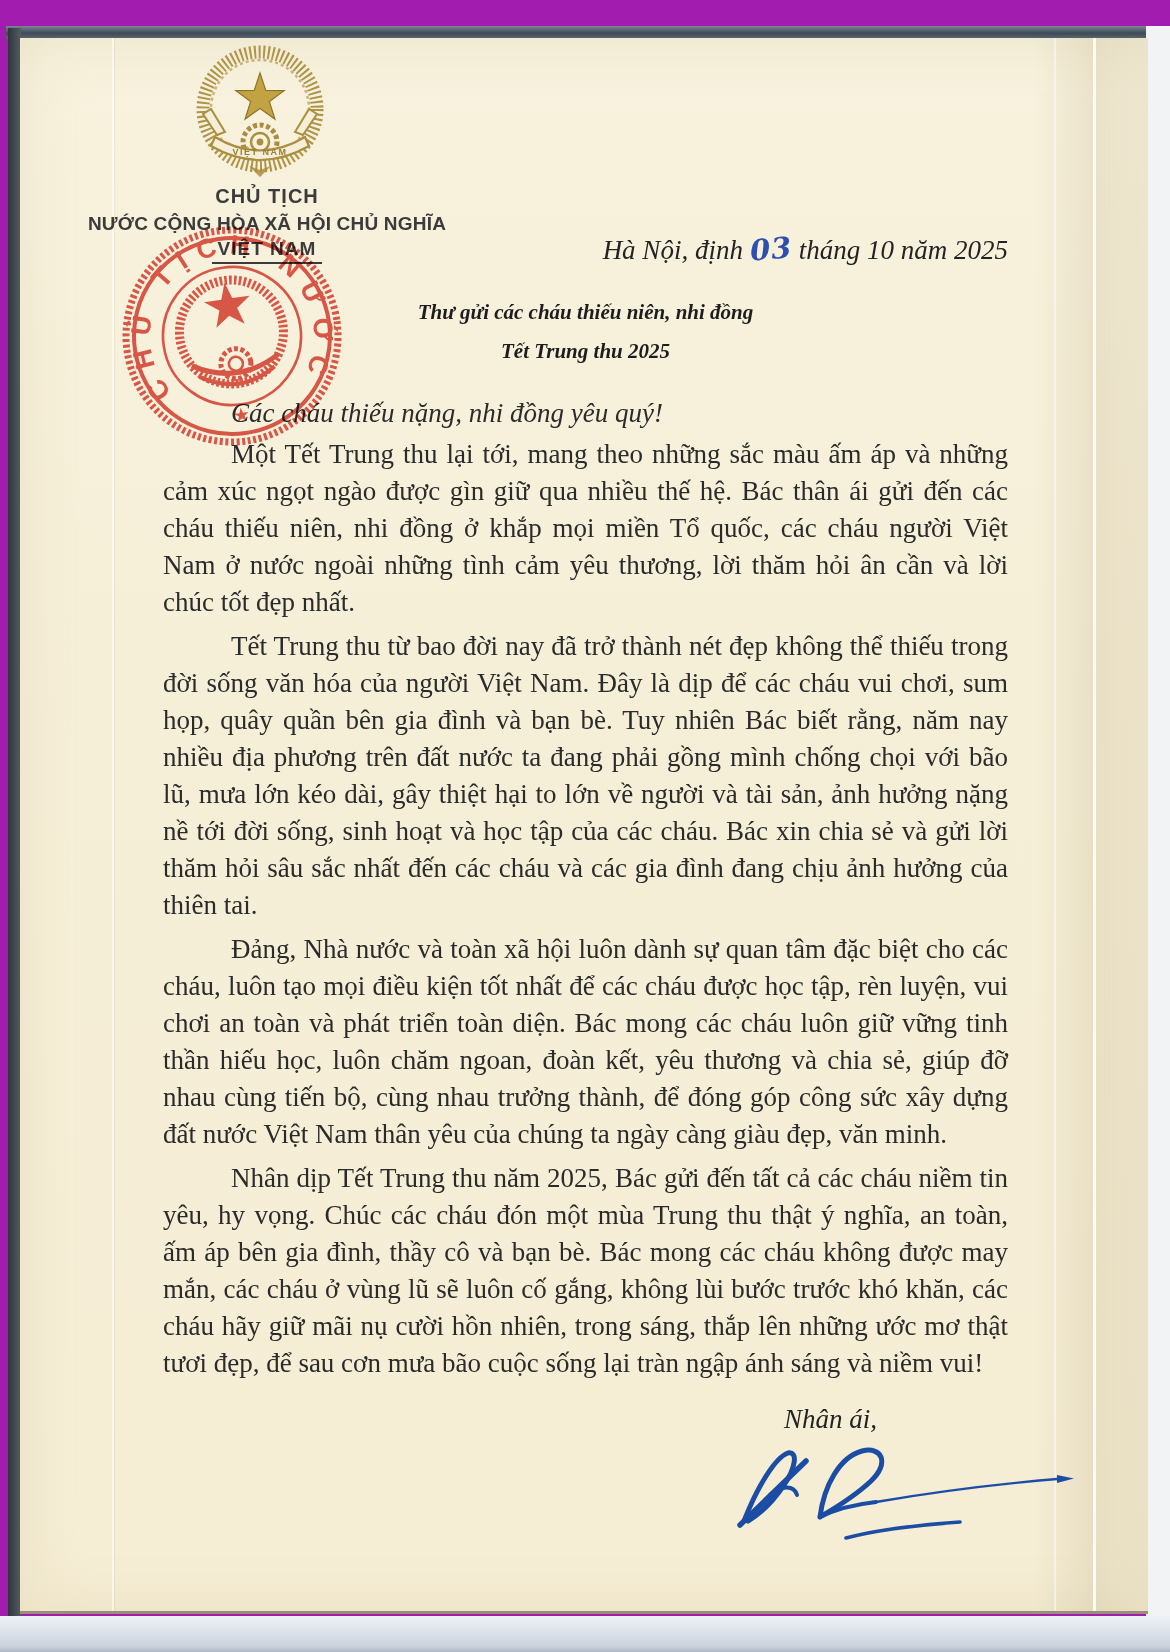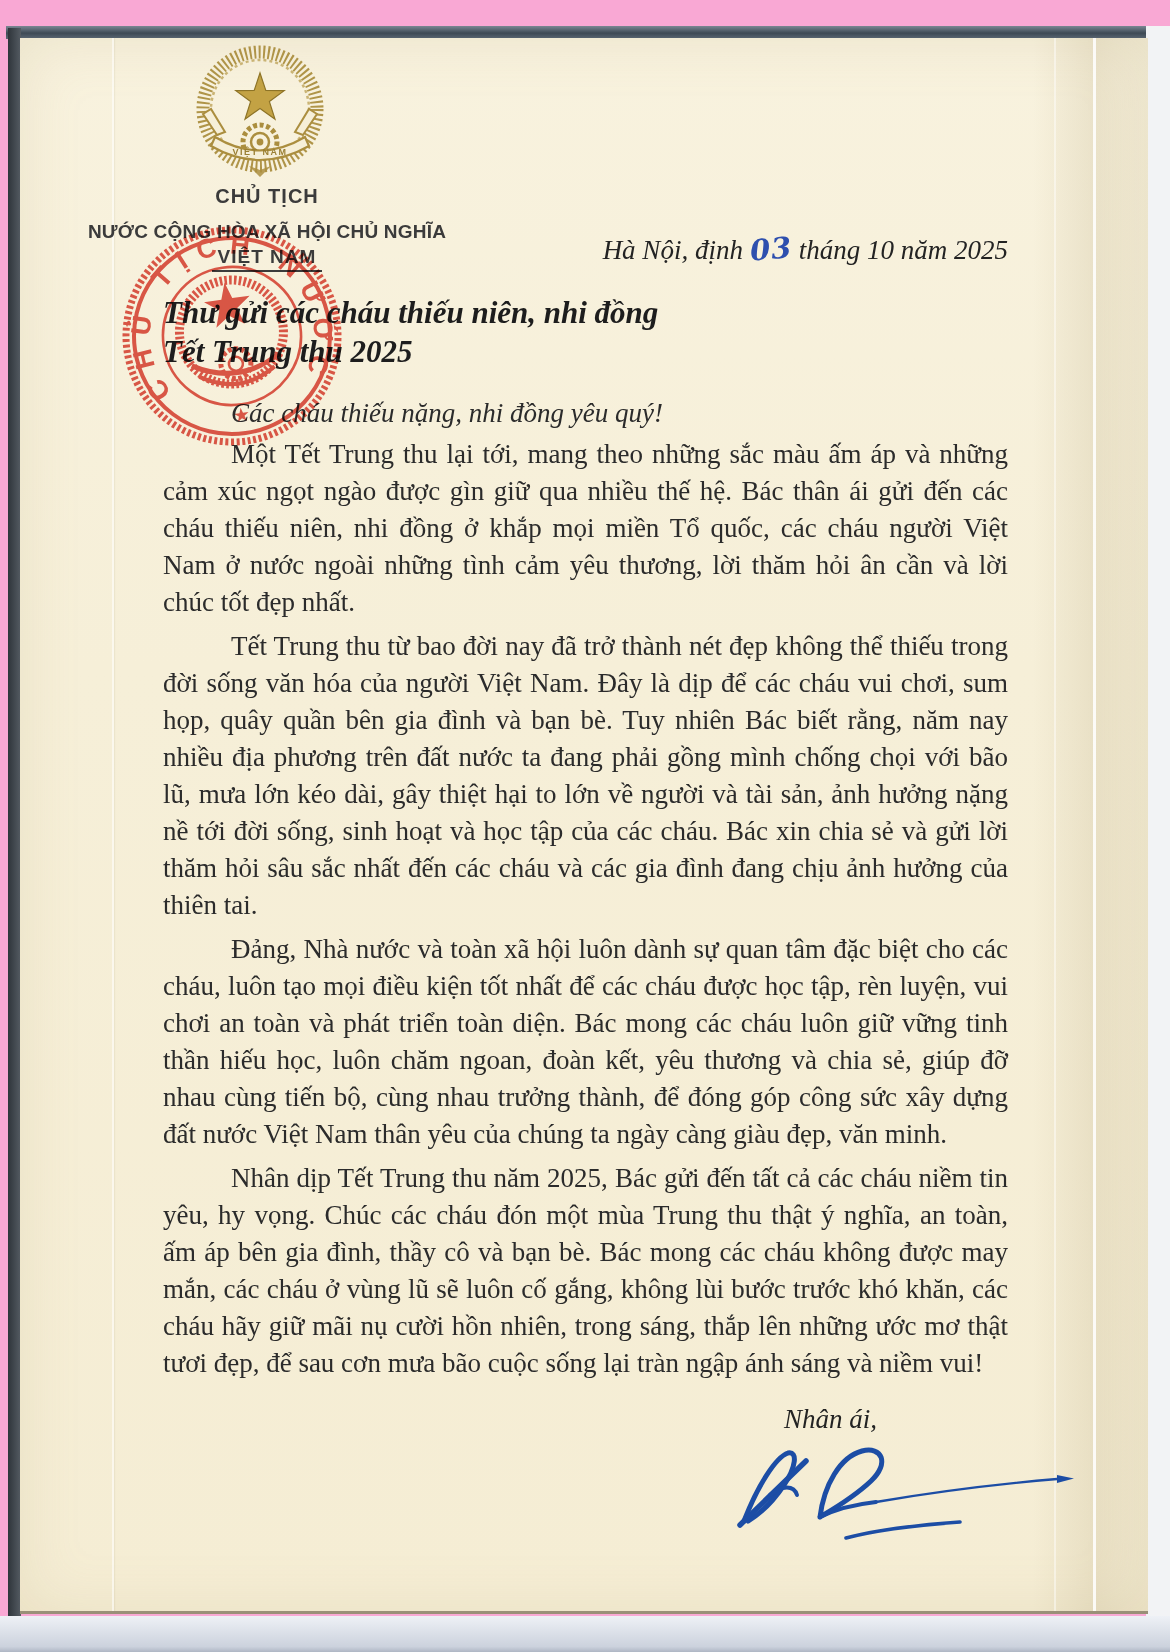--- a/index.html
+++ b/index.html
@@ -1,17 +1,17 @@
 <!DOCTYPE html>
 <html lang="vi"><head>
 <meta charset="utf-8">
 <style>
   html,body{margin:0;padding:0;}
   body{background:#dfe3ea;font-family:"Liberation Serif","DejaVu Serif",serif;}
-  .page{position:relative;width:1170px;height:1652px;background:#f9a8d4;overflow:hidden;margin:0 auto;}
+  .page{position:relative;width:1170px;height:1652px;background:#a21caf;overflow:hidden;margin:0 auto;}
 
   
   .edge-top{position:absolute;left:6px;top:26px;width:1164px;height:13px;
     background:linear-gradient(180deg,#7b8793,#3e4a55 55%,#5c6874);}
   .edge-left{position:absolute;left:8px;top:28px;width:13px;height:1588px;
     background:linear-gradient(90deg,#2f353b,#555c63);}
   .bottom-strip{position:absolute;left:0;top:1616px;width:100%;height:36px;
     background:linear-gradient(180deg,#eef1f6,#ccd2dd 85%,#aeb6c4);}
   .right-strip{position:absolute;right:0;top:26px;width:24px;height:1590px;background:#f2f3f5;}
 
@@ -23,35 +23,35 @@
   .shade-right{position:absolute;right:0;top:0;width:115px;height:100%;
     background:linear-gradient(90deg,rgba(185,170,130,0) 0%,rgba(185,170,130,0.22) 55%,rgba(185,170,130,0.08) 100%);}
   .crease-v2{position:absolute;right:52px;top:0;width:3px;height:100%;background:rgba(255,255,255,0.85);}
   .crease-v3{position:absolute;right:92px;top:0;width:2px;height:100%;background:rgba(255,255,255,0.45);}
   .edge-bottom-line{position:absolute;left:0;bottom:0;width:100%;height:3px;background:#9a9078;}
 
   
   .letterhead{position:absolute;left:51px;top:147px;width:392px;text-align:center;
     font-family:"Liberation Sans","DejaVu Sans",sans-serif;color:#3b3b3b;z-index:2;}
   .lh1{font-size:20px;font-weight:700;letter-spacing:1px;}
-  .lh2{font-size:19px;font-weight:700;margin-top:13px;letter-spacing:0.2px;}
+  .lh2{font-size:19px;font-weight:700;margin-top:5px;letter-spacing:0.2px;}
   .lh3{font-size:19px;font-weight:700;margin-top:3px;display:inline-block;
     border-bottom:2px solid #3b3b3b;padding:0 6px 2px 6px;letter-spacing:1px;}
 
   .emblem{position:absolute;left:167px;top:4px;width:146px;height:146px;z-index:1;}
   .seal{position:absolute;left:96px;top:182px;width:232px;height:232px;z-index:6;
     mix-blend-mode:multiply;opacity:0.93;}
 
   
   .content{position:absolute;left:0;top:0;width:1128px;padding:194px 0 0 0;z-index:3;color:#2b2b2b;}
   .col{margin-left:143px;width:845px;}
   .dateline{text-align:right;font-style:italic;font-size:27px;line-height:34px;color:#232323;}
   .dateline .day{font-family:"DejaVu Serif",serif;font-weight:700;color:#2e4fae;font-size:29px;
     display:inline-block;transform:rotate(-5deg);letter-spacing:1px;}
-  .title{margin:26px 0 7px 0;font-size:31px;line-height:39px;
+  .title{margin:26px 0 7px 0;text-align:center;font-size:21px;line-height:39px;
     font-weight:700;font-style:italic;color:#1d1d1d;}
   .salutation{margin:27px 0 0 0;font-style:italic;font-size:27px;text-indent:68px;}
   .body-p{margin:7px 0 0 0;font-size:27px;line-height:37px;text-align:justify;text-indent:68px;
     text-justify:inter-word;}
   .body-p:first-of-type{margin-top:16px;}
   .sig-block{margin:22px 0 0 345px;width:645px;text-align:center;}
   .closing{font-style:italic;font-size:27px;color:#232323;}
   .signature-svg{display:block;margin:6px 0 0 0;}
 </style>
 </head>

